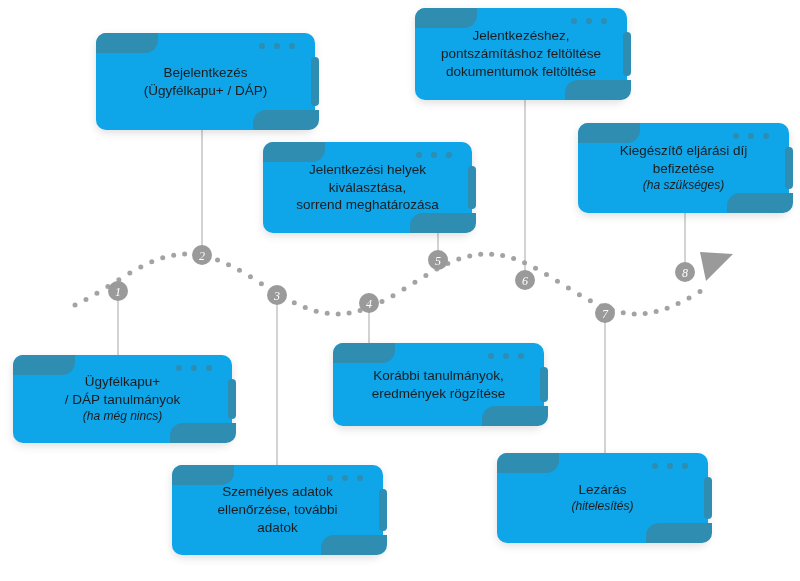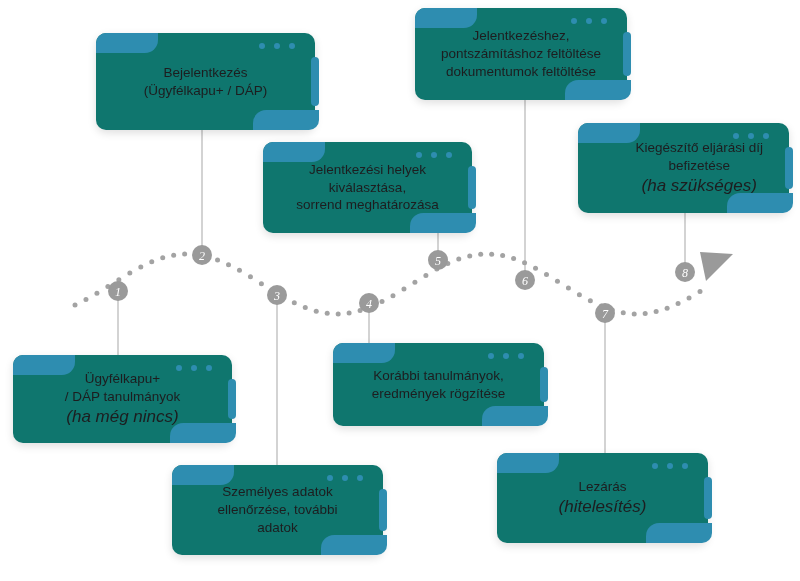--- a/index.html
+++ b/index.html
@@ -11,36 +11,36 @@
     position:relative;
   }
   #stage{position:absolute;inset:0;width:800px;height:581px;}
 
   
   #wave{position:absolute;left:0;top:0;width:800px;height:581px;overflow:visible;}
 
   
   .card{
     position:absolute;
-    background:#0f766e;
+    background:#0ea5e9;
     border-radius:10px;
     box-shadow:0 3px 9px rgba(0,0,0,0.13);
     box-sizing:border-box;
     display:flex;align-items:center;justify-content:center;
     z-index:5;
   }
   .card-inner{
     text-align:center;
     padding:4px 26px;
     line-height:1.33;
     color:#1d1d1f;
     font-size:13.5px;
   }
   .line1,.line2,.line3{display:block;}
-  .note{display:block;font-style:italic;font-size:17px;color:#1d1d1f;}
+  .note{display:block;font-style:italic;font-size:12px;color:#1d1d1f;}
 
   
   .tab-tl{
     position:absolute;left:0;top:0;
     width:62px;height:20px;
     background:#2e8db0;
     border-top-left-radius:10px;
     border-bottom-right-radius:13px;
     pointer-events:none;
   }
@@ -277,21 +277,21 @@
           <i></i>
           <i></i>
         </span>
         <span class="bar-r" style="height: 42px;"></span>
         <span class="tab-br"></span>
         <div class="card-inner">
           <span class="line1">Lezárás</span>
           <span class="note">(hitelesítés)</span>
         </div>
       </div>
-      <div class="card" style="left: 578px; top: 123px; width: 211px; height: 90px; justify-content: flex-end;">
+      <div class="card" style="left: 578px; top: 123px; width: 211px; height: 90px;">
         <span class="tab-tl"></span>
         <span class="dots">
           <i></i>
           <i></i>
           <i></i>
         </span>
         <span class="bar-r" style="height: 42px;"></span>
         <span class="tab-br"></span>
         <div class="card-inner">
           <span class="line1">Kiegészítő eljárási díj</span>

